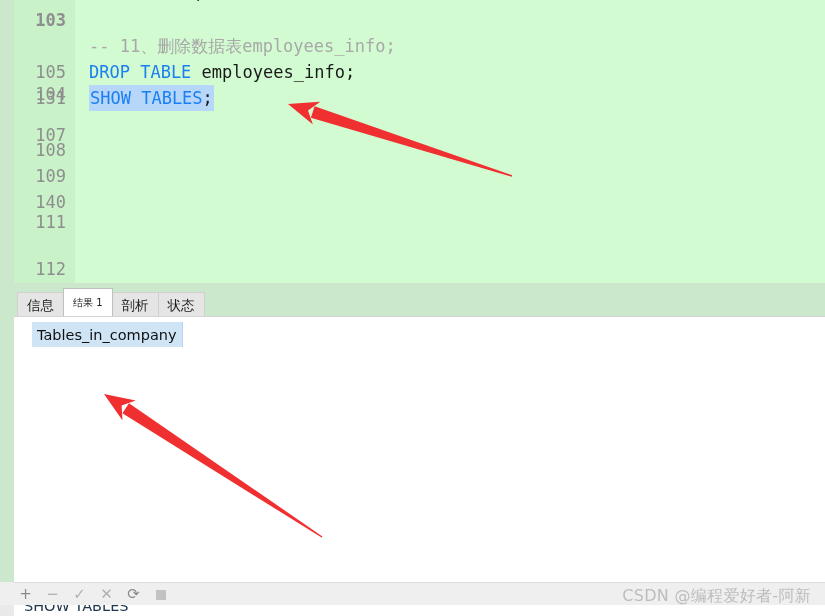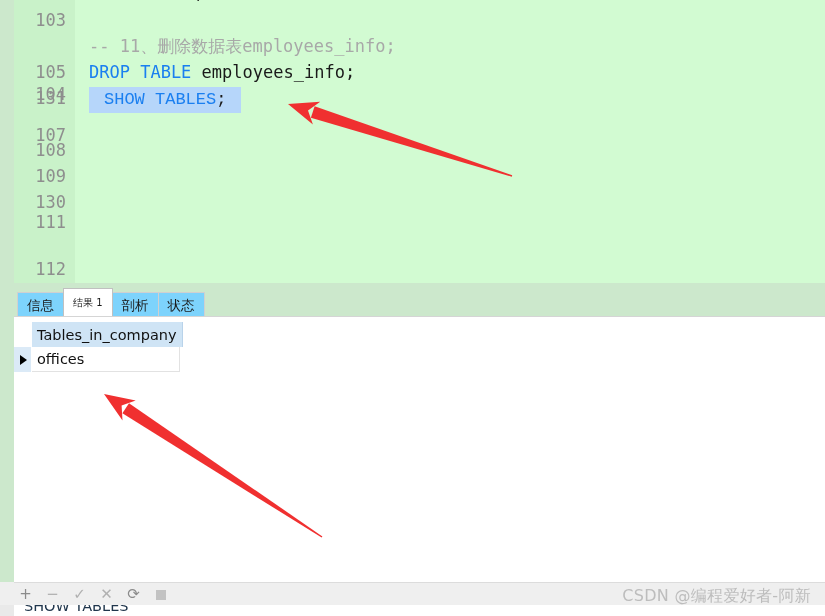--- a/index.html
+++ b/index.html
@@ -69,22 +69,21 @@
     white-space: pre;
     font-family: "DejaVu Sans Mono", monospace;
     font-size: 17px;
     color: #1a1a1a;
   }
   .kw { color: #1a7ff0; }
   .cmt { color: #a8a8a8; }
   .sel-line {
     background: #b6d6fa;
     display: inline-block;
-    padding: 0 15px;
-    font-family: Liberation Mono, monospace;
+    padding: 0 1px;
   }
   .cut-glyph {
     position: absolute;
     left: 180px;
     top: -20px;
     font-family: "DejaVu Sans Mono", monospace;
     font-size: 17px;
     color: #1a1a1a;
     line-height: 26px;
   }
@@ -103,21 +102,21 @@
     display: flex;
     align-items: flex-end;
     height: 28px;
   }
   .tab {
     height: 24px;
     line-height: 24px;
     padding: 0 9px;
     font-size: 13.5px;
     color: #1a1a1a;
-    background: #7dd3fc;
+    background: #e5e5e5;
     border: 1px solid #d0d0d0;
     border-bottom: none;
     font-family: "DejaVu Sans", sans-serif;
     box-sizing: border-box;
     margin-right: -1px;
     cursor: default;
     white-space: nowrap;
   }
   .tab.active {
     background: #ffffff;
@@ -279,35 +278,35 @@
 <body>
 
 <div id="app">
 
   <div class="left-strip"></div>
 
   <div class="editor-pane">
     <div class="gutter"></div>
     <div class="cut-glyph">;</div>
     <div id="editor-lines">
-        <div class="ln" style="top: 7px;">103</div>
+        <div class="ln" style="top: 7px; font-weight: bold;">103</div>
         <div class="code-line" style="top: 7px; left: 75px;"><span></span></div>
         <div class="ln" style="top: 33px; margin-top: 48px;">104</div>
         <div class="code-line" style="top: 33px; left: 75px;"><span><span class="cmt">-- 11、删除数据表employees_info;</span></span></div>
         <div class="ln" style="top: 59px;">105</div>
         <div class="code-line" style="top: 59px; left: 75px;"><span><span class="kw">DROP TABLE</span><span> employees_info;</span></span></div>
         <div class="ln" style="top: 85px;">131</div>
         <div class="code-line" style="top: 85px; left: 75px;"><span class="sel-line"><span class="kw">SHOW TABLES</span><span>;</span></span></div>
         <div class="ln" style="top: 122px;">107</div>
         <div class="code-line" style="top: 111px; left: 75px;"><span></span></div>
         <div class="ln" style="top: 137px;">108</div>
         <div class="code-line" style="top: 137px; left: 75px;"><span></span></div>
         <div class="ln" style="top: 163px;">109</div>
         <div class="code-line" style="top: 163px; left: 75px;"><span></span></div>
-        <div class="ln" style="top: 189px;">130</div>
+        <div class="ln" style="top: 189px;">140</div>
         <div class="code-line" style="top: 189px; left: 75px;"><span></span></div>
         <div class="ln" style="top: 209px;">111</div>
         <div class="code-line" style="top: 215px; left: 75px;"><span></span></div>
         <div class="ln" style="top: 241px; margin-top: 15px;">112</div>
         <div class="code-line" style="top: 241px; left: 75px;"><span></span></div>
       </div>
   </div>
 
   <div class="tabstrip">
     <div class="tabs-wrap" id="tabs-wrap">
@@ -316,26 +315,20 @@
         <div class="tab">剖析</div>
         <div class="tab">状态</div>
       </div>
   </div>
 
   <div class="result-panel">
     <div class="grid" id="grid">
         <div class="grid-row">
           <div class="rowmark head"></div>
           <div class="cell header">Tables_in_company</div>
-        </div>
-        <div class="grid-row">
-          <div class="rowmark data">
-            <div class="tri"></div>
-          </div>
-          <div class="cell data">offices</div>
         </div>
       </div>
   </div>
 
   <div class="footer-left"></div>
   <div class="bottom-bar">
     <div class="tools" id="tools">
         <div class="tool strong">+</div>
         <div class="tool">−</div>
         <div class="tool">✓</div>

